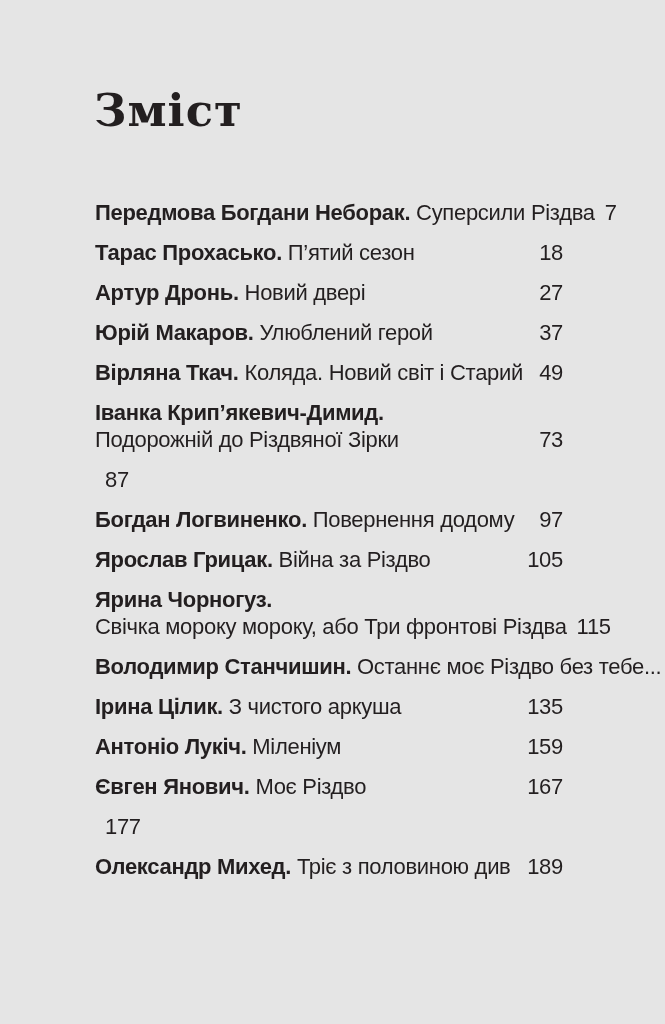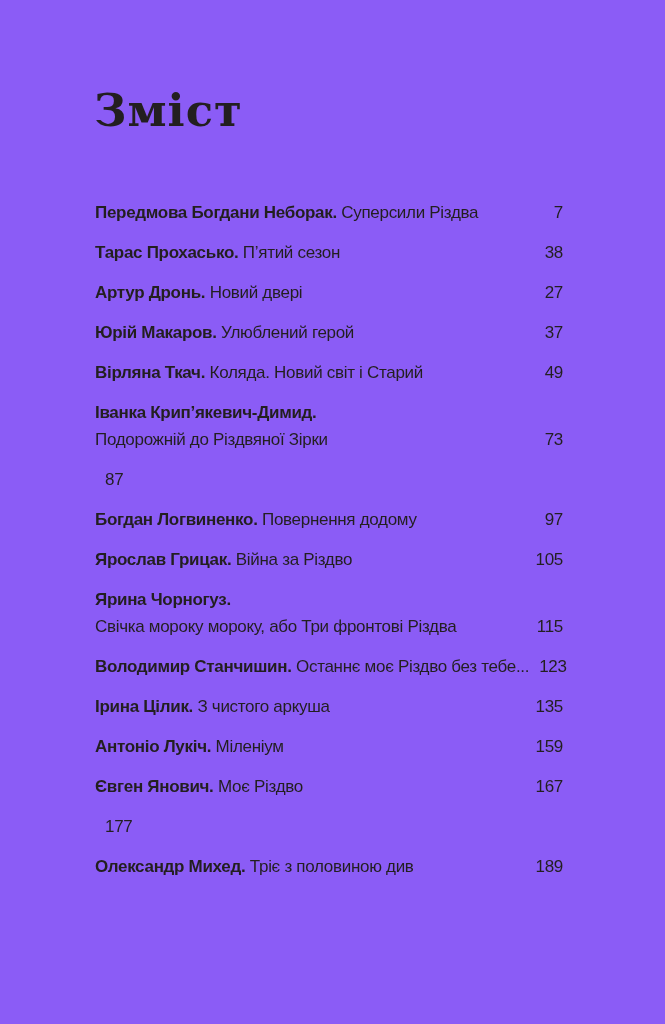--- a/index.html
+++ b/index.html
@@ -4,21 +4,21 @@
 <style>
   html, body {
     margin: 0;
     padding: 0;
     background: #ffffff;
   }
   .page {
     position: relative;
     width: 665px;
     height: 1024px;
-    background: #8b5cf6;
+    background: #e5e5e5;
     overflow: hidden;
     font-family: "Liberation Sans", sans-serif;
     color: #231f20;
   }
   .page-title {
     position: absolute;
     left: 94px;
     top: 88px;
     font-family: "DejaVu Serif", serif;
     font-weight: bold;
@@ -31,21 +31,21 @@
     position: absolute;
     left: 95px;
     top: 199px;
     width: 468px;
   }
   .toc-entry {
     display: flex;
     justify-content: space-between;
     align-items: flex-end;
     margin-bottom: 13px;
-    font-size: 17px;
+    font-size: 22px;
     line-height: 27px;
     letter-spacing: -0.3px;
   }
   .entry-text {
     white-space: nowrap;
   }
   .entry-author {
     font-weight: bold;
   }
   .entry-title {
@@ -66,21 +66,21 @@
 <div class="page">
   <div class="page-title">Зміст</div>
 
   <div class="toc-list">
       <div class="toc-entry">
     <span class="entry-text"><span class="entry-author">Передмова Богдани Неборак.</span><span class="entry-sep"> </span><span class="entry-title">Суперсили Різдва</span></span>
     <span class="entry-page">7</span>
   </div>
       <div class="toc-entry">
     <span class="entry-text"><span class="entry-author">Тарас Прохасько.</span><span class="entry-sep"> </span><span class="entry-title">П’ятий сезон</span></span>
-    <span class="entry-page">38</span>
+    <span class="entry-page">18</span>
   </div>
       <div class="toc-entry">
     <span class="entry-text"><span class="entry-author">Артур Дронь.</span><span class="entry-sep"> </span><span class="entry-title">Новий двері</span></span>
     <span class="entry-page">27</span>
   </div>
       <div class="toc-entry">
     <span class="entry-text"><span class="entry-author">Юрій Макаров.</span><span class="entry-sep"> </span><span class="entry-title">Улюблений герой</span></span>
     <span class="entry-page">37</span>
   </div>
       <div class="toc-entry">

